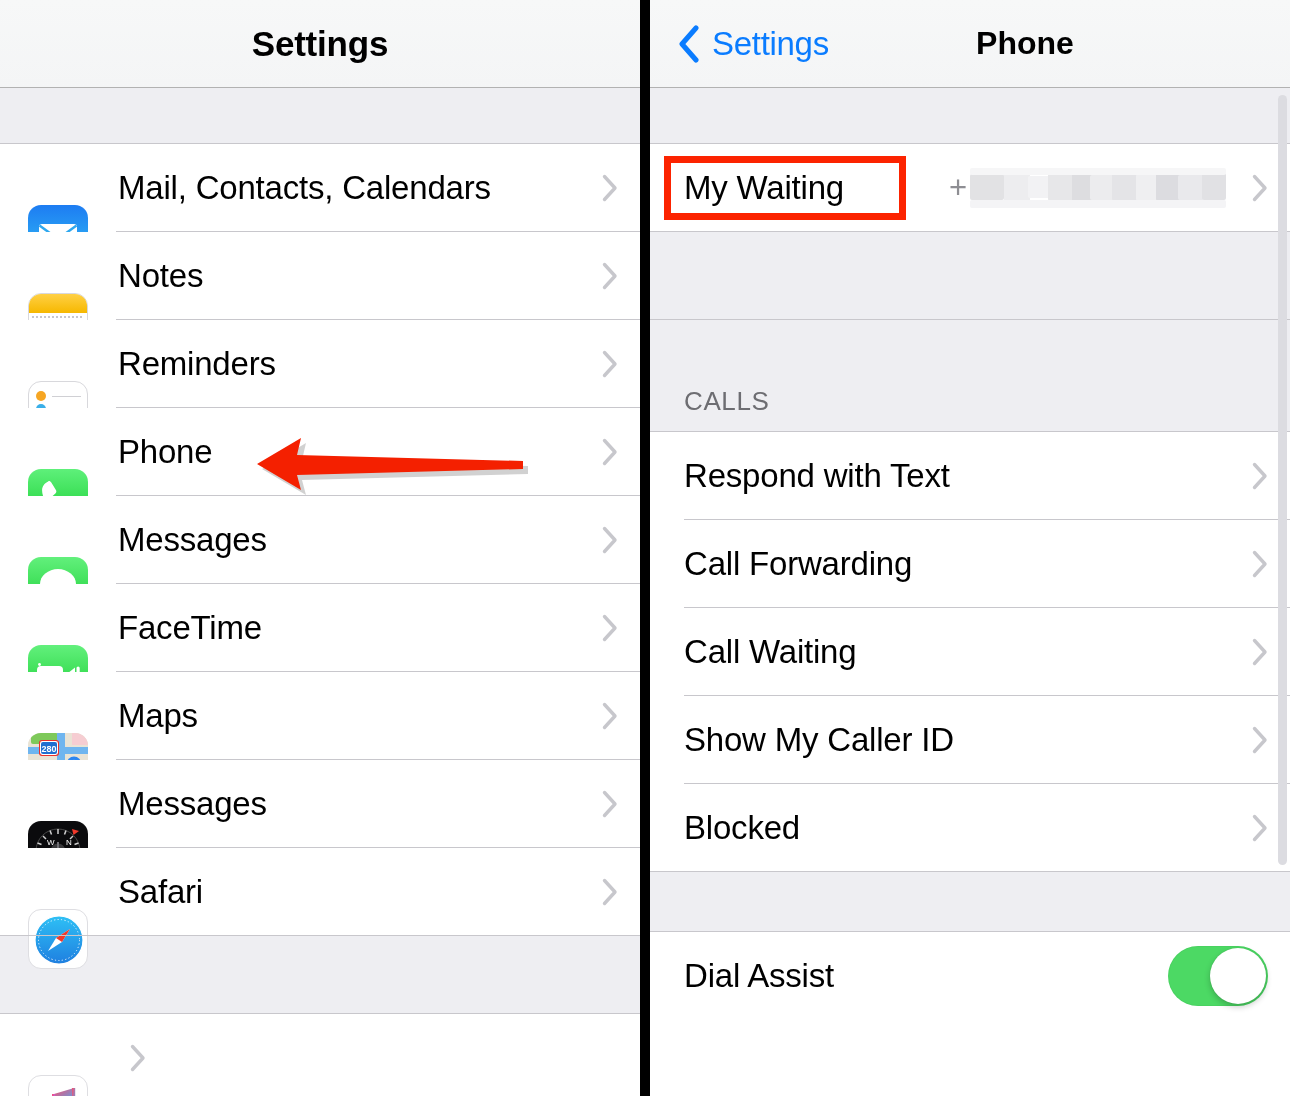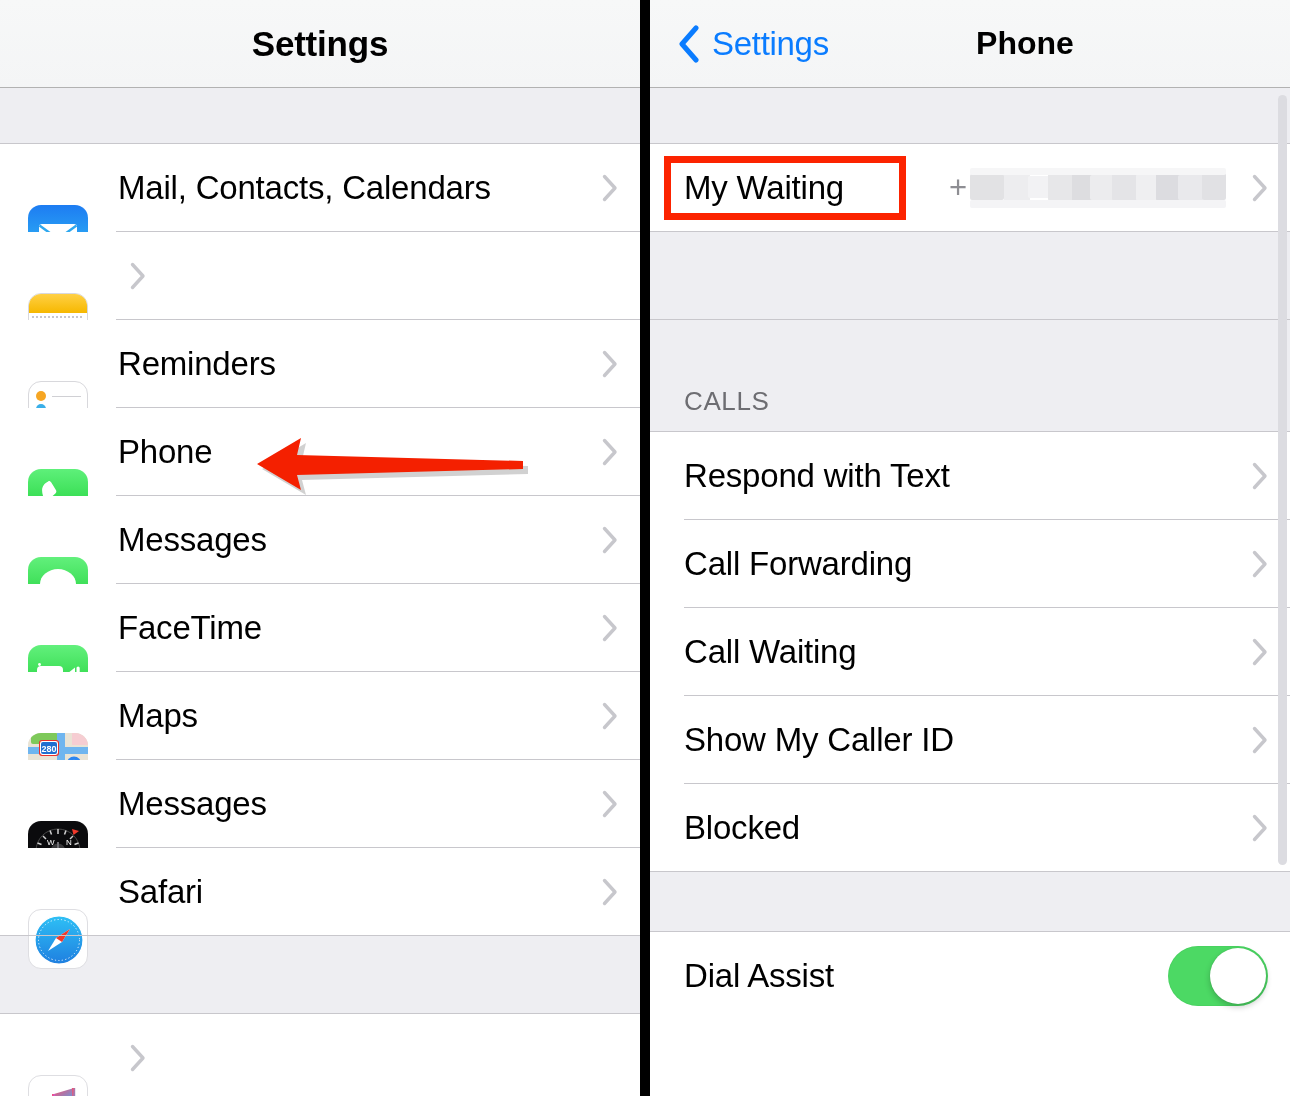--- a/index.html
+++ b/index.html
@@ -183,20 +183,21 @@
       <div class="row">
         <div class="row-icon">
           <div class="ic ic-notes">
             <div class="nhead"></div>
             <div class="ndot" style="top:22px;"></div>
             <div class="nline" style="top:32px;"></div>
             <div class="nline" style="top:42px;"></div>
             <div class="nline" style="top:52px;"></div>
           </div>
         </div>
+        <div class="row-label">Notes</div>
         <svg class="chevron" viewBox="0 0 16 28">
             <path class="chev-path" d="M2.5 2.5 L13 14 L2.5 25.5"></path>
           </svg>
         <div class="row-sep inset-icon"></div>
       </div>
 
       <div class="row">
         <div class="row-icon">
           <div class="ic ic-rem">
             <div class="rrow" style="top:9px;">

